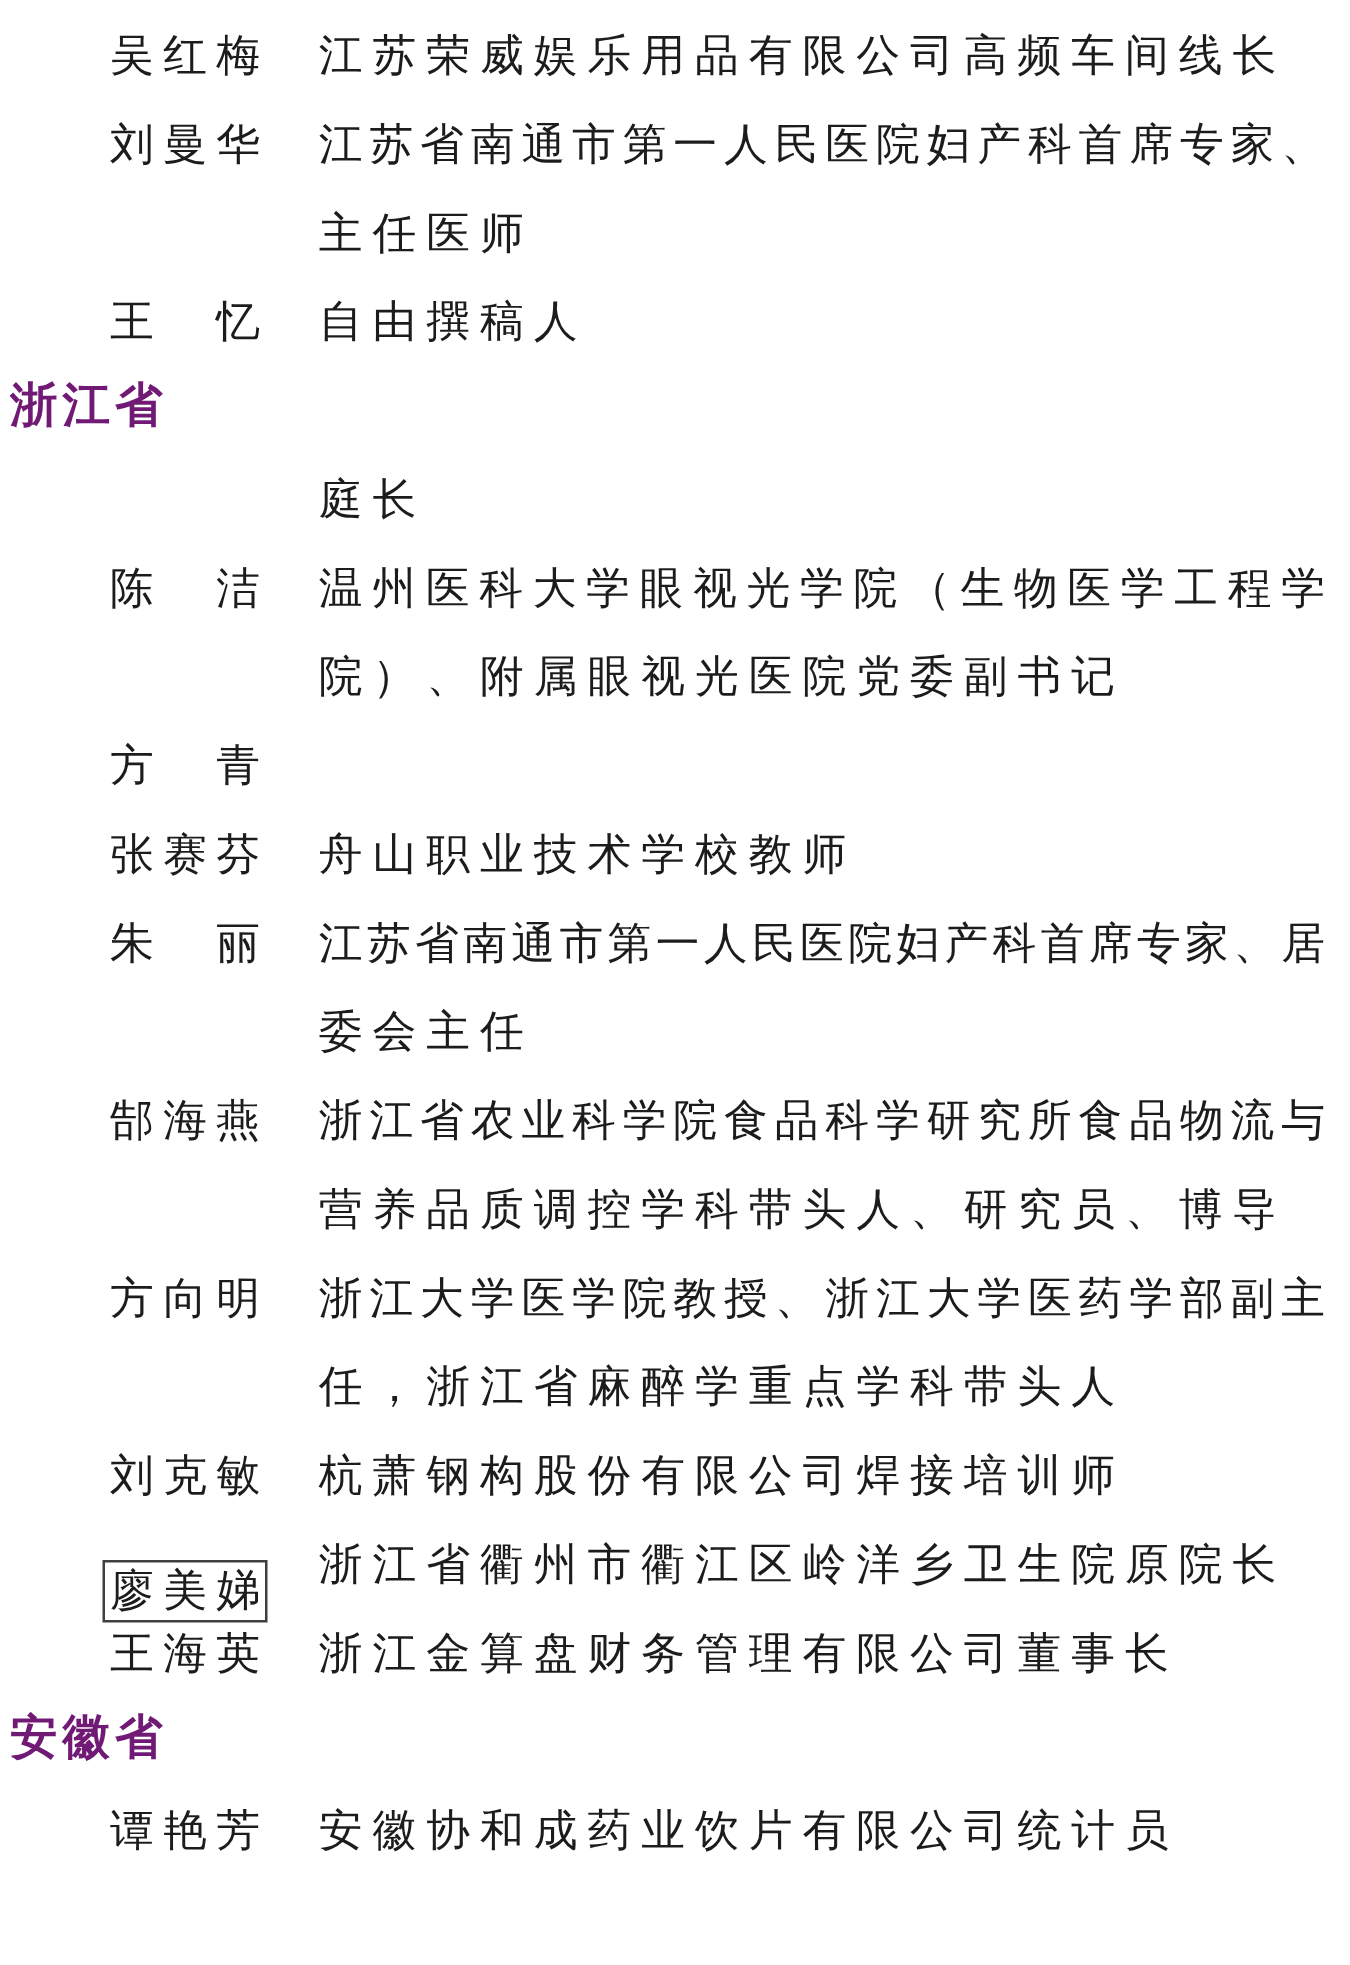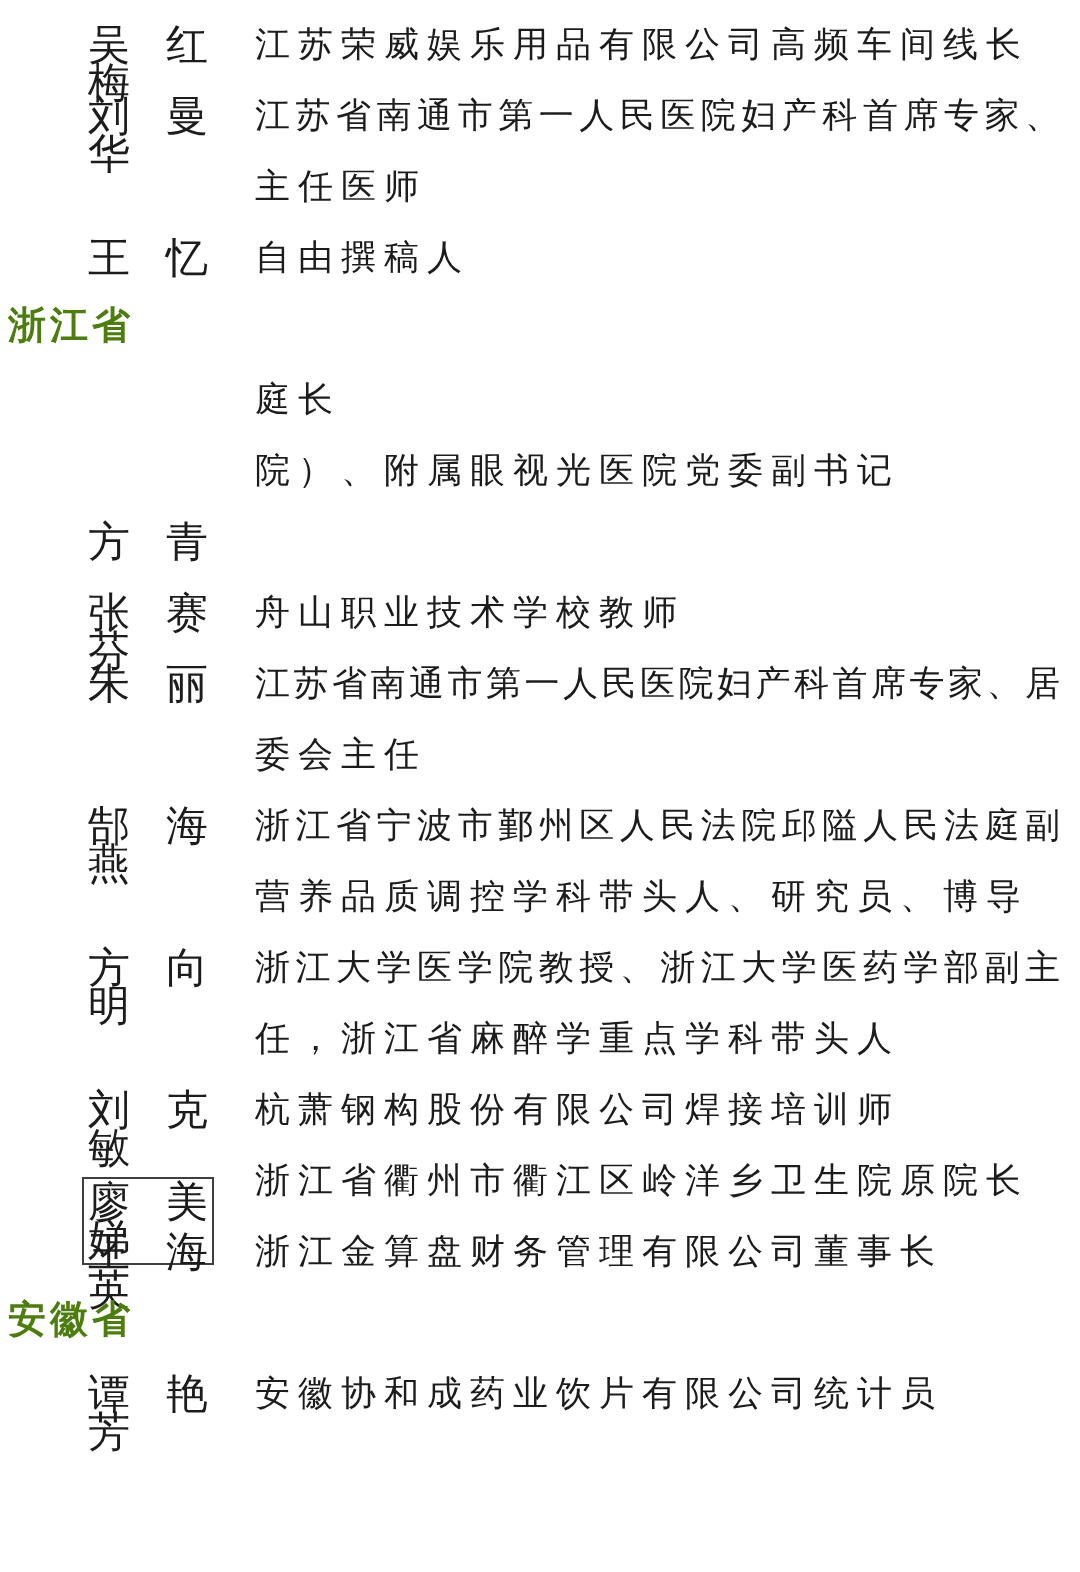--- a/index.html
+++ b/index.html
@@ -20,21 +20,21 @@
   }
   .row {
     position: relative;
     height: 71px;
   }
   .name {
     position: absolute;
     left: 88px;
     top: 16px;
     width: 120px;
-    font-size: 42px;
+    font-size: 35px;
     line-height: 38px;
     text-align: justify;
     text-align-last: justify;
     white-space: normal;
   }
   .name.boxed {
     outline: 2px solid #3f3f3f;
     outline-offset: 4px;
     margin-top: 21px;
   }
@@ -56,21 +56,21 @@
   }
   .section-header-text {
     position: absolute;
     left: 8px;
     top: 8px;
     font-family: "Liberation Sans", "DejaVu Sans", sans-serif;
     font-weight: bold;
     font-size: 38px;
     line-height: 46px;
     letter-spacing: 4px;
-    color: #4d7c0f;
+    color: #701a75;
   }
 </style>
 </head>
 <body>
 
 <div class="page">
 
   <div class="row">
     <span class="name">吴红梅</span>
     <span class="desc">江苏荣威娱乐用品有限公司高频车间线长</span>
@@ -92,20 +92,24 @@
 
   <div class="row">
     <span class="section-header-text">浙江省</span>
   </div>
 
 
   <div class="row">
     <span class="desc">庭长</span>
   </div>
 
+  <div class="row">
+    <span class="name">陈洁</span>
+    <span class="desc full">温州医科大学眼视光学院（生物医学工程学</span>
+  </div>
 
   <div class="row">
     <span class="desc">院）、附属眼视光医院党委副书记</span>
   </div>
 
   <div class="row">
     <span class="name">方青</span>
   </div>
 
   <div class="row">
@@ -117,21 +121,21 @@
     <span class="name">朱丽</span>
     <span class="desc full">江苏省南通市第一人民医院妇产科首席专家、居</span>
   </div>
 
   <div class="row">
     <span class="desc">委会主任</span>
   </div>
 
   <div class="row">
     <span class="name">郜海燕</span>
-    <span class="desc full">浙江省宁波市鄞州区人民法院邱隘人民法庭副</span>
+    <span class="desc full">浙江省农业科学院食品科学研究所食品物流与</span>
   </div>
 
   <div class="row">
     <span class="desc">营养品质调控学科带头人、研究员、博导</span>
   </div>
 
   <div class="row">
     <span class="name">方向明</span>
     <span class="desc full">浙江大学医学院教授、浙江大学医药学部副主</span>
   </div>

